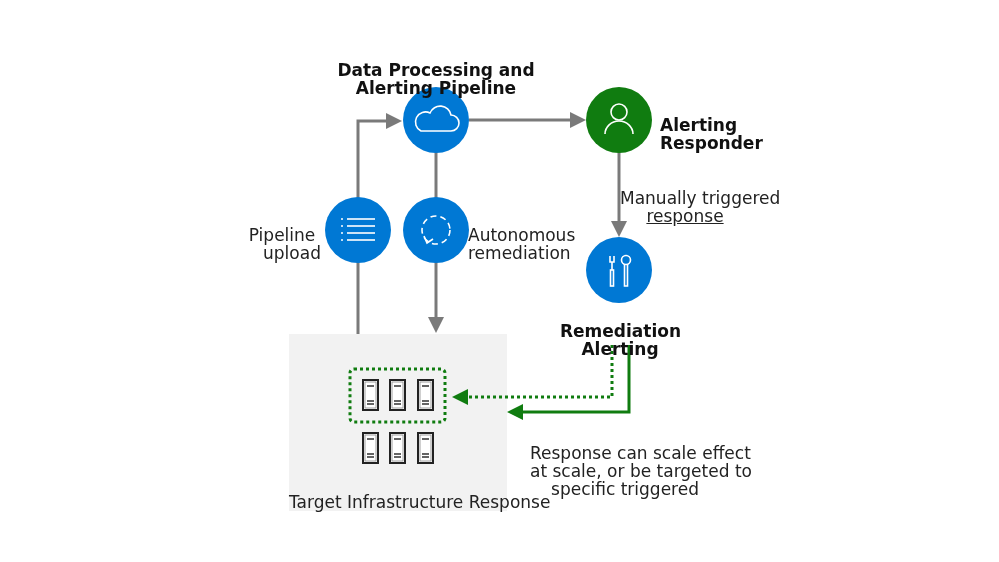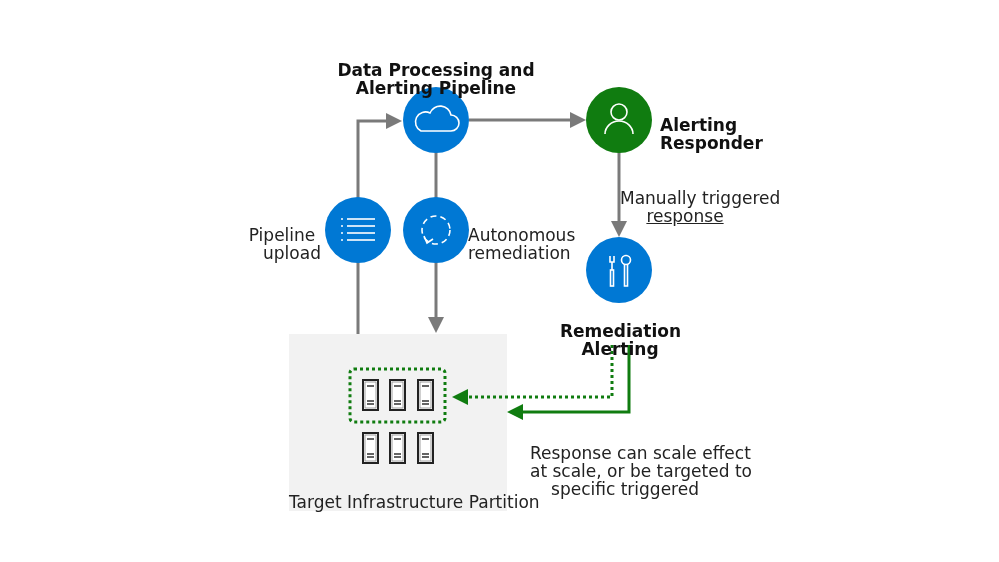--- a/index.html
+++ b/index.html
@@ -147,17 +147,17 @@
 
 <div class="lbl" style="left:242px;top:213px;width:80px;">Pipeline</div>
 <div class="lbl" style="left:252px;top:231px;width:80px;">upload</div>
 
 <div class="lbl" style="left:468px;top:213px;width:100px;">Autonomous</div>
 <div class="lbl" style="left:468px;top:231px;width:100px;">remediation</div>
 
 <div class="lbl bold" style="left:560px;top:309px;width:120px;">Remediation</div>
 <div class="lbl bold" style="left:560px;top:327px;width:120px;">Alerting</div>
 
-<div class="lbl" style="left:289px;top:480px;width:218px;">Target Infrastructure Partition</div>
+<div class="lbl" style="left:289px;top:480px;width:218px;">Target Infrastructure Response</div>
 
 <div class="lbl" style="left:530px;top:431px;width:190px;">Response can scale effect</div>
 <div class="lbl" style="left:530px;top:449px;width:190px;">at scale, or be targeted to</div>
 <div class="lbl" style="left:530px;top:467px;width:190px;">specific triggered</div>
 
 </body></html>

